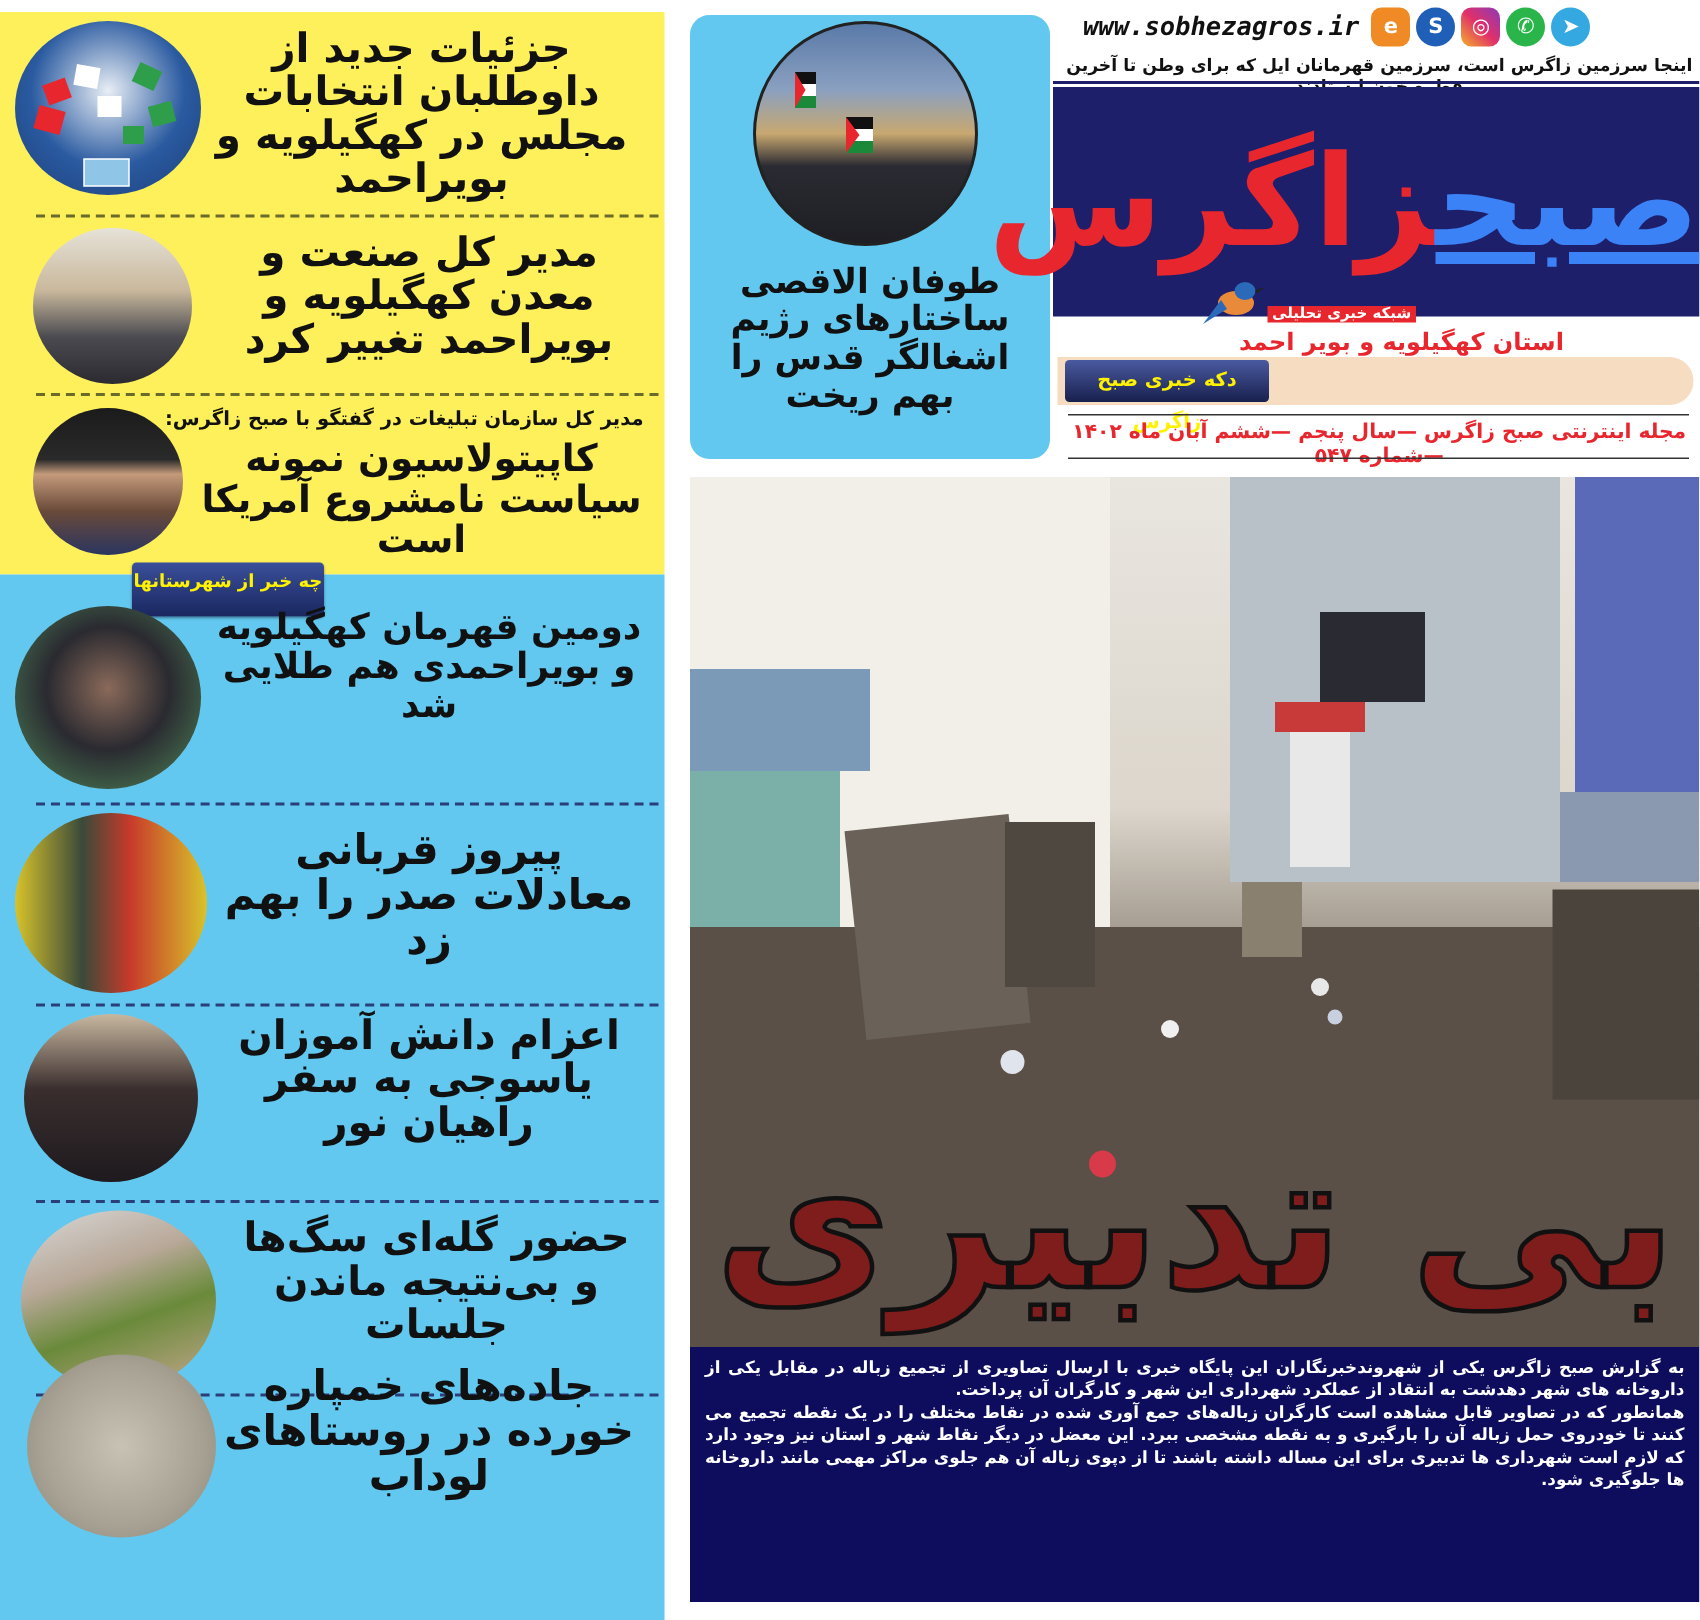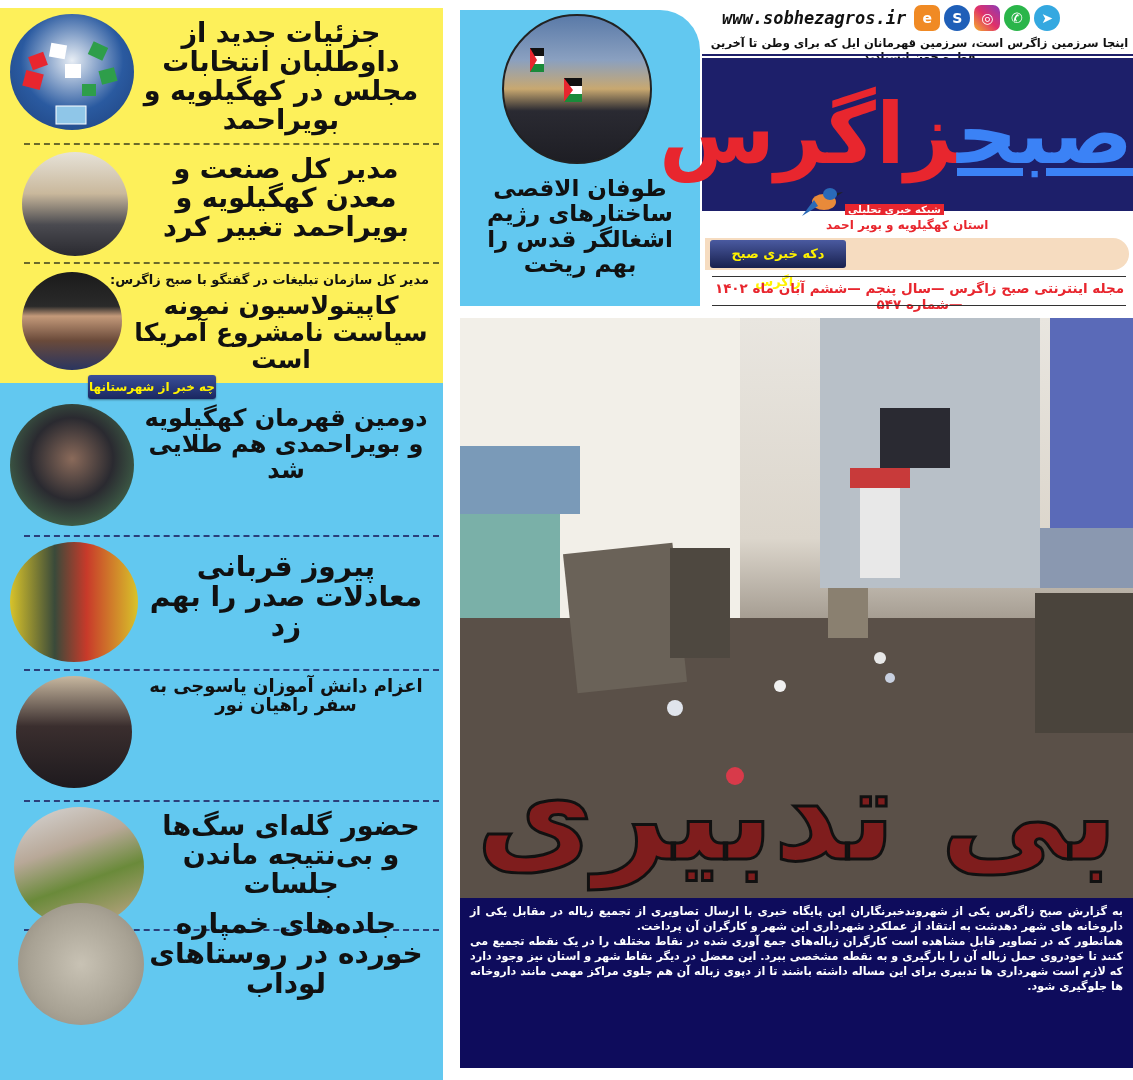--- a/index.html
+++ b/index.html
@@ -13,27 +13,27 @@
 
   .story { position: absolute; left: 0; width: 443px; display: flex; align-items: center; }
   .story .thumb { position: absolute; left: 10px; border-radius: 50%; overflow: hidden; }
   .story .headline { position: absolute; right: 12px; text-align: center; color: #111; font-weight: 900;
     font-family: "DejaVu Sans", sans-serif; line-height: 1.08; margin-left: 16px; }
   .sep { position: absolute; left: 24px; width: 415px; border-top: 2px dashed #2a3f7a; }
   .sep.yel { border-top-color: #6a6a2a; }
 
   .kicker { position: absolute; right: 14px; top: 272px; font-size: 13px; font-weight: bold; color: #111; }
 
-  .section-tag { position: absolute; left: 88px; top: 375px; width: 128px; height: 24px;
+  .section-tag { position: absolute; left: 88px; top: 375px; width: 128px; height: 36px;
     background: linear-gradient(#3a4f9a, #1a2760); border-radius: 3px; color: #fff200; font-weight: bold;
     font-size: 12px; text-align: center; line-height: 24px; box-shadow: 0 1px 2px #0006; }
 
   
   .center-box { position: absolute; left: 460px; top: 10px; width: 240px; height: 296px; background: #62c8f0;
-    border-top-right-radius: 40px; }
+    border-top-right-radius: 40px; border-radius: 13px; }
   .center-box .thumb { position: absolute; left: 42px; top: 4px; width: 150px; height: 150px; border-radius: 50%;
     overflow: hidden; border: 2px solid #222; }
   .center-box .headline { position: absolute; left: 4px; right: 4px; top: 166px; text-align: center; font-weight: 900;
     font-size: 23px; line-height: 1.1; color: #111; }
 
   
   .topline { position: absolute; left: 706px; top: 3px; width: 427px; height: 30px; display: flex; align-items: center;
     direction: ltr; }
   .site-url { font-family: "DejaVu Sans Mono", monospace; font-weight: bold; font-style: italic; font-size: 17px;
     color: #111; margin-left: 16px; }
@@ -46,21 +46,21 @@
 
   .masthead { position: absolute; left: 702px; top: 58px; width: 431px; height: 153px; background: #1d1f6a; }
   .brand { position: absolute; left: 0; right: 0; top: 6px; text-align: center; font-size: 84px; font-weight: 900;
     line-height: 140px; letter-spacing: -2px; }
   .brand .b1 { color: #3b82f6; text-decoration: underline; }
   .brand .b2 { color: #e8262e; }
 
   .bird { position: absolute; left: 800px; top: 184px; width: 44px; height: 34px; }
   .net-label { position: absolute; left: 845px; top: 204px; background: #e8262e; color: #fff; font-size: 10px;
     font-weight: bold; padding: 0 3px; }
-  .net-sub { position: absolute; left: 826px; top: 218px; color: #e8262e; font-size: 12px; font-weight: bold; }
+  .net-sub { position: absolute; left: 826px; top: 218px; color: #e8262e; font-size: 16px; font-weight: bold; }
 
   .kiosk-bar { position: absolute; left: 705px; top: 238px; width: 424px; height: 32px; background: #f6dcc0;
     border-top-right-radius: 18px; border-bottom-right-radius: 18px; }
   .kiosk-tag { position: absolute; left: 710px; top: 240px; width: 136px; height: 28px; border-radius: 3px;
     background: linear-gradient(#4a5aa0, #18204e); color: #fff200; font-weight: bold; font-size: 13px;
     text-align: center; line-height: 28px; }
   .issue-rule-top { position: absolute; left: 712px; top: 276px; width: 414px; border-top: 1px solid #333; }
   .issue-line { position: absolute; left: 706px; top: 280px; width: 427px; text-align: center; color: #e8262e;
     font-weight: bold; font-size: 13.5px; }
   .issue-rule-bot { position: absolute; left: 712px; top: 305px; width: 414px; border-top: 1px solid #333; }
@@ -121,21 +121,21 @@
   <div class="sep" style="top:535px"></div>
 
   <div class="story" style="top:540px;height:130px">
     <div class="thumb" style="top:2px;width:128px;height:120px;background:linear-gradient(90deg,#d8c32a 0%,#3a4a3a 35%,#c83a2a 60%,#d8c32a 100%)"></div>
     <div class="headline" style="top:12px;width:290px;font-size:28px">پیروز قربانی معادلات صدر را بهم زد</div>
   </div>
   <div class="sep" style="top:669px"></div>
 
   <div class="story" style="top:674px;height:120px">
     <div class="thumb" style="left:16px;top:2px;width:116px;height:112px;background:linear-gradient(#c8b8a0 0%,#3a2e2e 45%,#1e1a1e 100%)"></div>
-    <div class="headline" style="top:2px;width:290px;font-size:18px">اعزام دانش آموزان یاسوجی به سفر راهیان نور</div>
+    <div class="headline" style="top:2px;width:290px;font-size:27px">اعزام دانش آموزان یاسوجی به سفر راهیان نور</div>
   </div>
   <div class="sep" style="top:800px"></div>
 
   <div class="story" style="top:805px;height:130px">
     <div class="thumb" style="left:14px;top:2px;width:130px;height:120px;background:linear-gradient(160deg,#d8d8d8 0%,#b8a898 35%,#6a8a3a 60%,#c8a890 100%)"></div>
     <div class="headline" style="top:6px;width:280px;font-size:27px">حضور گله‌ای سگ‌ها و بی‌نتیجه ماندن جلسات</div>
   </div>
   <div class="sep" style="top:929px"></div>
 
   <div class="story" style="top:895px;height:140px">

